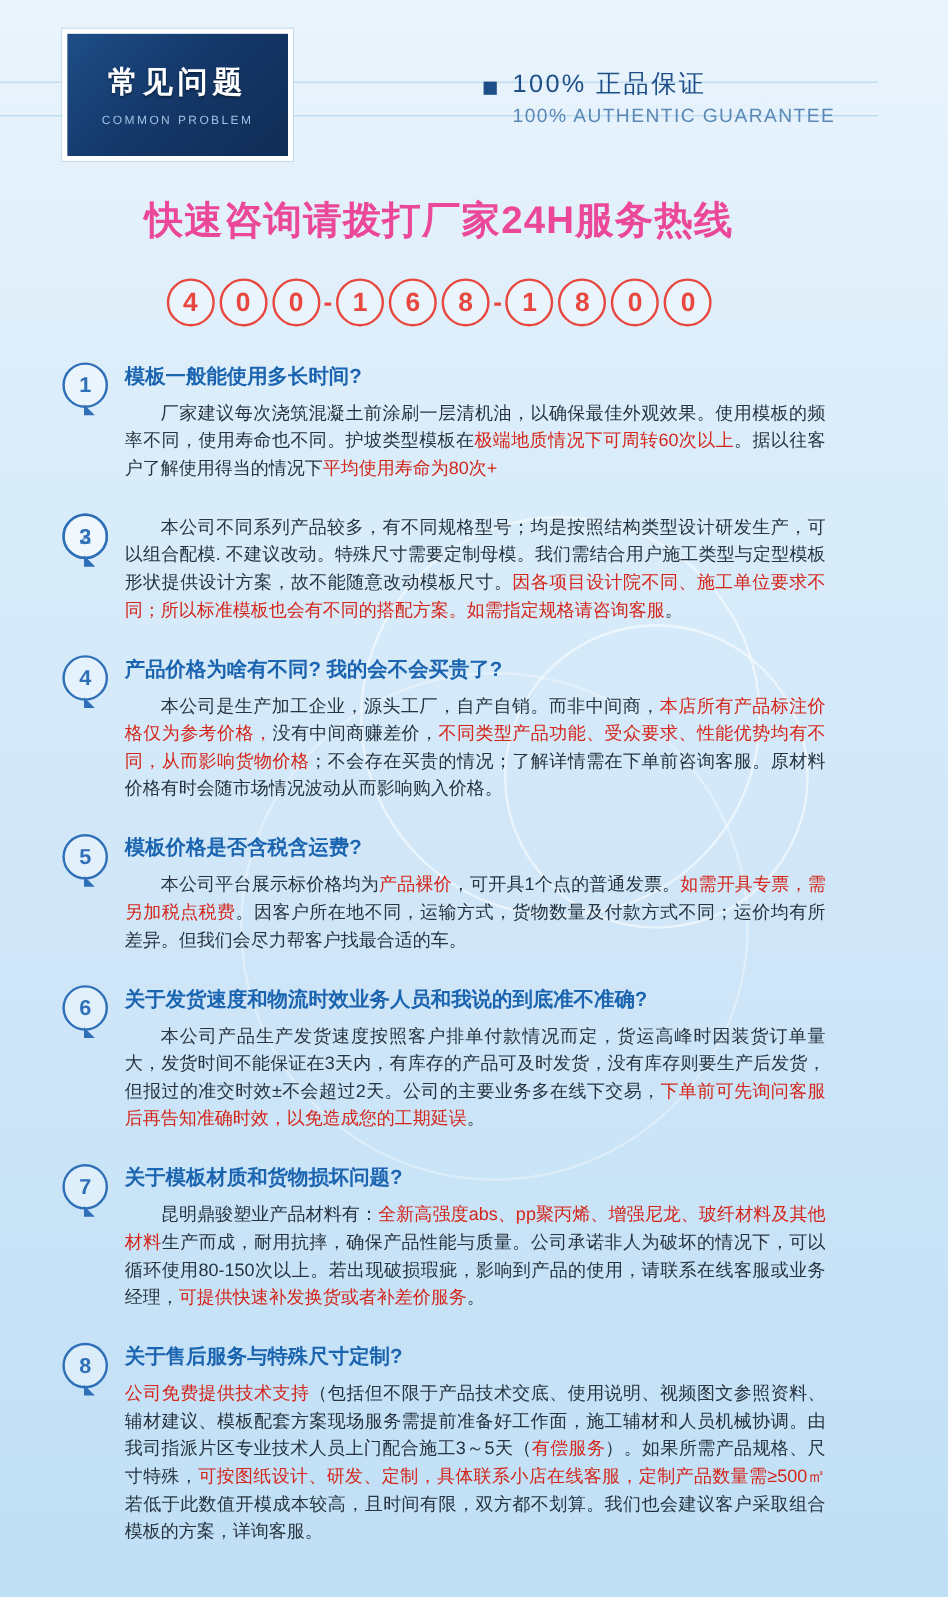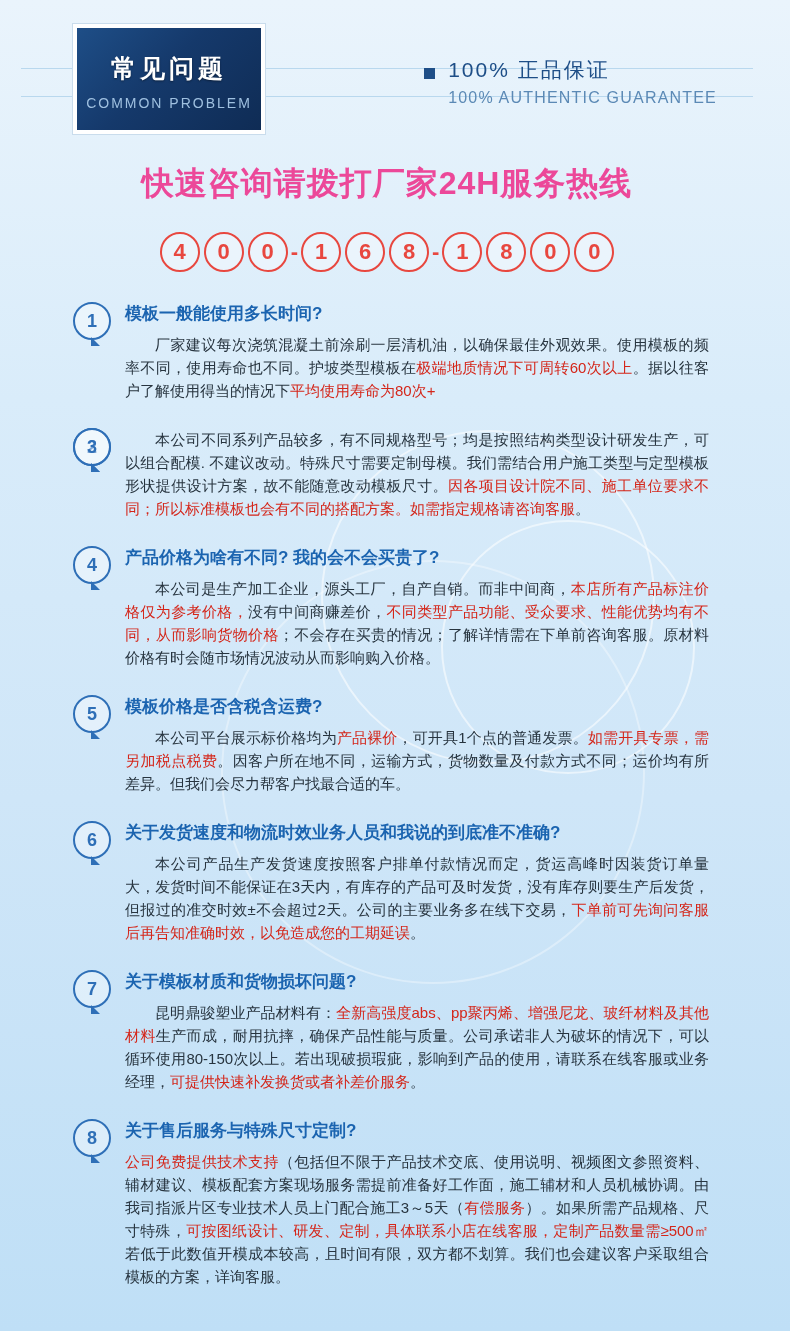--- a/index.html
+++ b/index.html
@@ -13,21 +13,20 @@
     background: linear-gradient(180deg, #eaf4fc 0%, #d9ecfa 30%, #cfe6f8 60%, #bfdff6 100%);
     position: relative;
     overflow: hidden;
   }
   .page {
     position: relative;
     width: 732px;
     height: 1331px;
     box-sizing: border-box;
     overflow: hidden;
-    margin-left: 21px;
   }
   
   .deco-circle {
     position: absolute;
     border-radius: 50%;
     border: 2px solid rgba(255,255,255,0.55);
     pointer-events: none;
   }
   .deco-c1 { width: 330px; height: 330px; left: 300px; top: 430px; }
   .deco-c2 { width: 250px; height: 250px; left: 420px; top: 520px; }
@@ -63,21 +62,21 @@
   .badge-title {
     color: #ffffff;
     font-size: 25px;
     font-weight: bold;
     letter-spacing: 4px;
     margin-top: 24px;
     text-shadow: 0 1px 2px rgba(0,0,0,0.4);
   }
   .badge-sub {
     color: #9fc0e0;
-    font-size: 14px;
+    font-size: 10px;
     letter-spacing: 2px;
     margin-top: 10px;
   }
   .guarantee {
     position: absolute;
     right: 36px;
     top: 56px;
     text-align: left;
     padding-left: 24px;
   }

